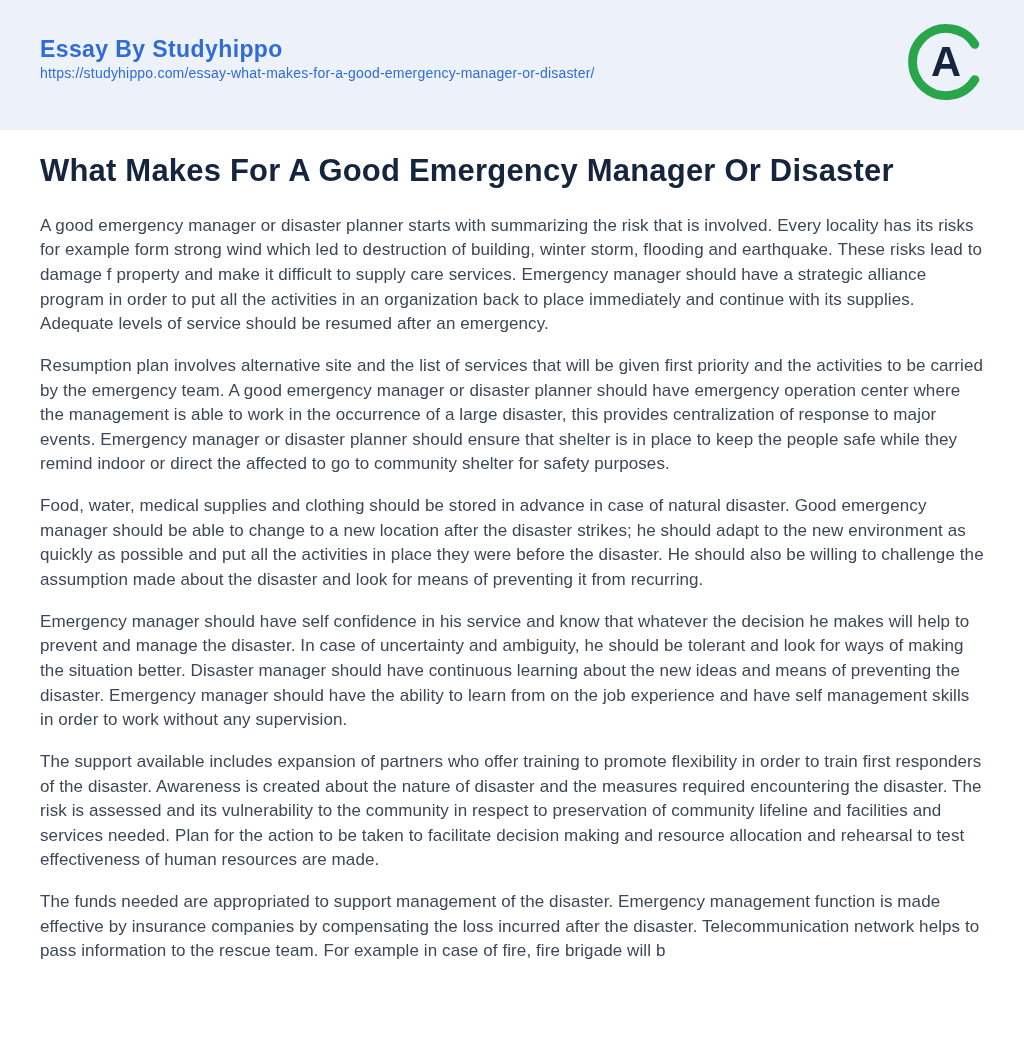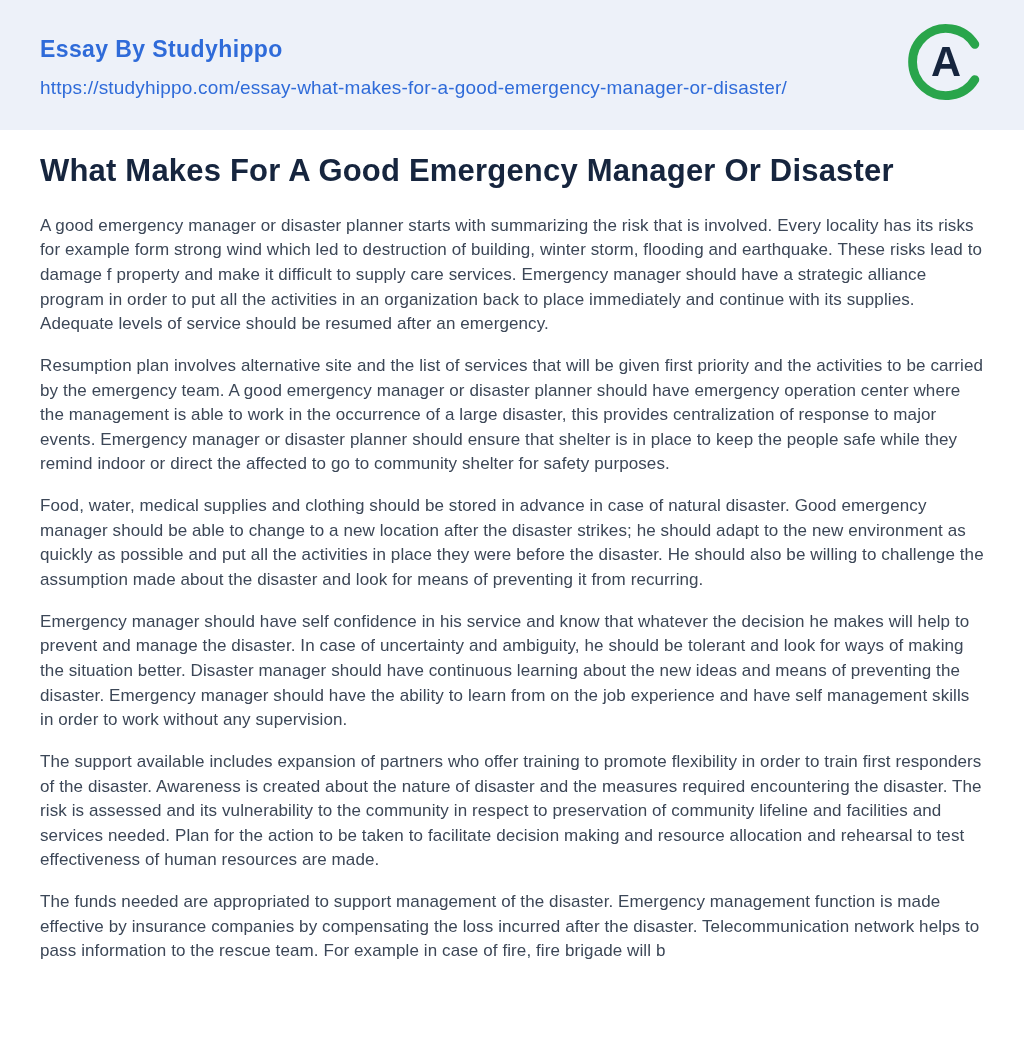--- a/index.html
+++ b/index.html
@@ -32,24 +32,24 @@
 
   .site-title {
     color: var(--accent-blue);
     font-size: 23px;
     font-weight: bold;
     letter-spacing: 0.4px;
   }
 
   .essay-url {
     color: var(--accent-blue);
-    font-size: 19px;
+    font-size: 14px;
     text-decoration: none;
     display: inline-block;
-    margin-top: 14px;
+    margin-top: 2px;
     letter-spacing: 0.2px;
   }
 
   .logo {
     width: 80px;
     height: 80px;
     margin-top: -14px;
     flex: 0 0 auto;
   }
   .logo svg { display: block; width: 100%; height: 100%; }

